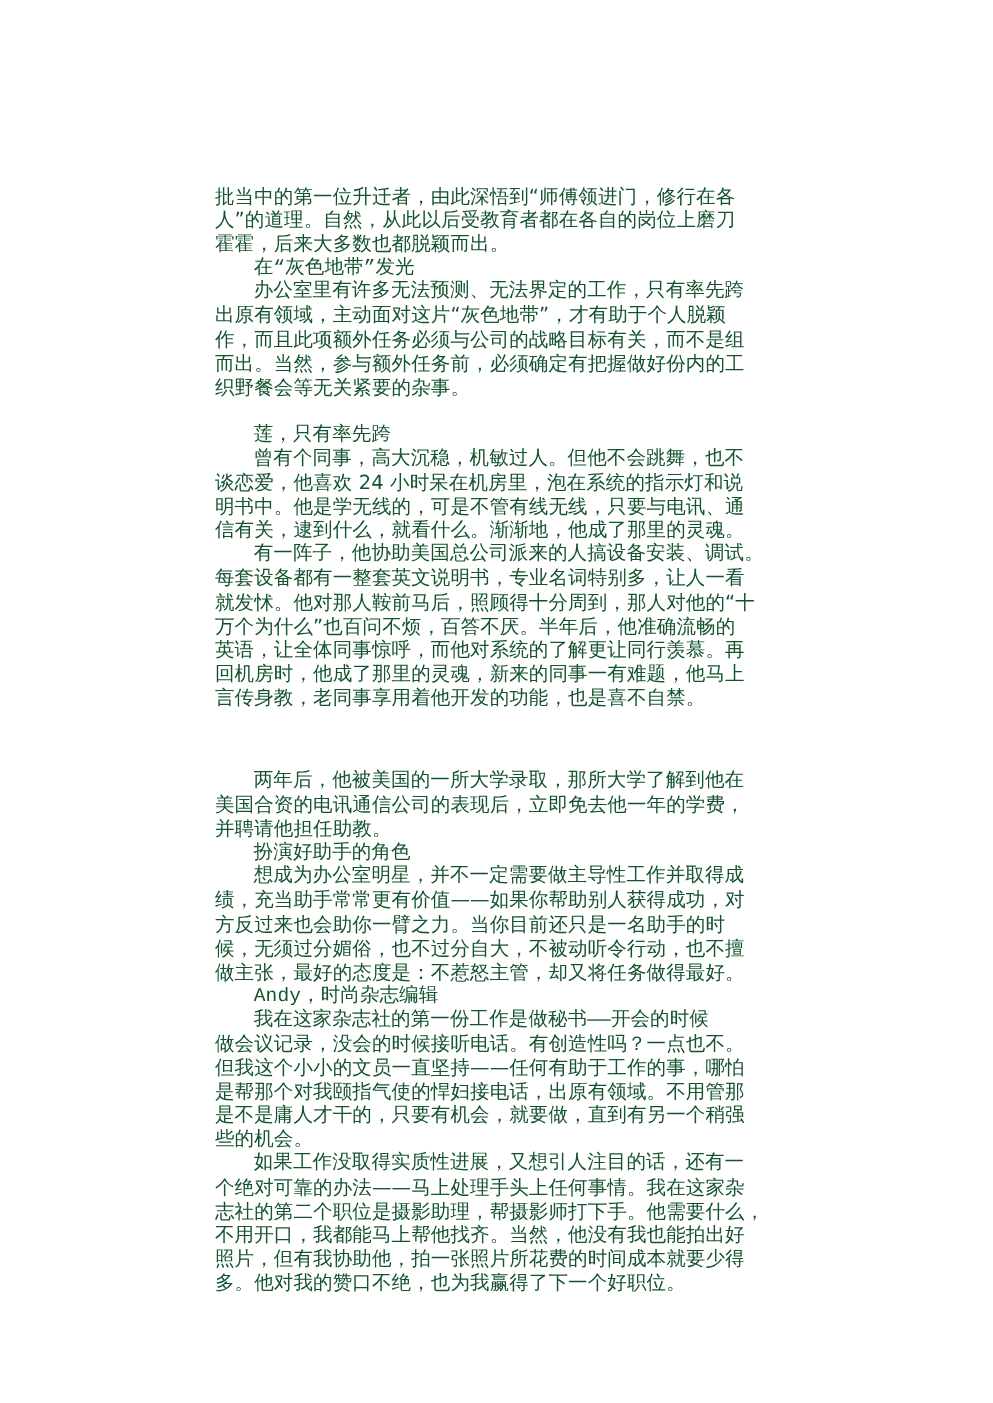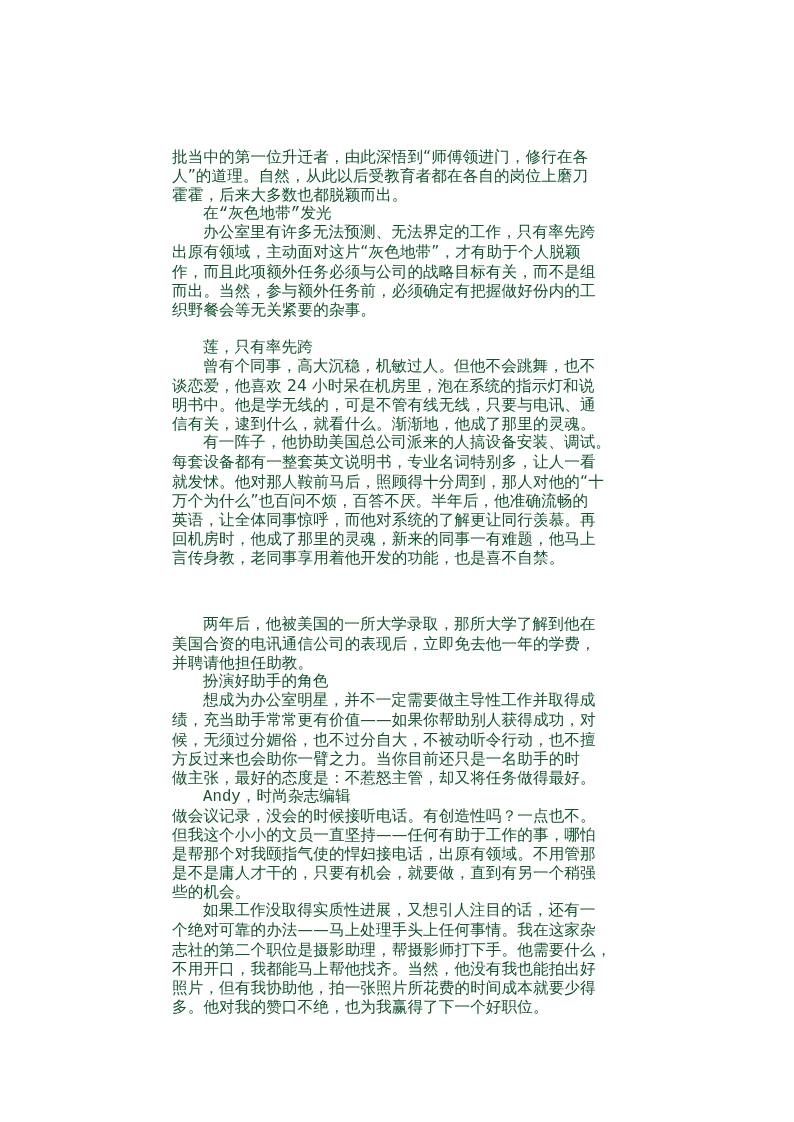--- a/index.html
+++ b/index.html
@@ -20,17 +20,17 @@
     <div class="p"><span class="line">批当中的第一位升迁者，由此深悟到“师傅领进门，修行在各</span><span class="line">人”的道理。自然，从此以后受教育者都在各自的岗位上磨刀</span><span class="line">霍霍，后来大多数也都脱颖而出。</span></div>
     <div class="p"><span class="line indent">在“灰色地带”发光</span></div>
     <div class="p"><span class="line indent">办公室里有许多无法预测、无法界定的工作，只有率先跨</span><span class="line">出原有领域，主动面对这片“灰色地带”，才有助于个人脱颖</span><span class="line">作，而且此项额外任务必须与公司的战略目标有关，而不是组</span><span class="line">而出。当然，参与额外任务前，必须确定有把握做好份内的工</span><span class="line">织野餐会等无关紧要的杂事。</span></div>
     <div class="gap"></div>
     <div class="p"><span class="line indent">莲，只有率先跨</span></div>
     <div class="p"><span class="line indent">曾有个同事，高大沉稳，机敏过人。但他不会跳舞，也不</span><span class="line">谈恋爱，他喜欢 24 小时呆在机房里，泡在系统的指示灯和说</span><span class="line">明书中。他是学无线的，可是不管有线无线，只要与电讯、通</span><span class="line">信有关，逮到什么，就看什么。渐渐地，他成了那里的灵魂。</span></div>
     <div class="p"><span class="line indent">有一阵子，他协助美国总公司派来的人搞设备安装、调试。</span><span class="line">每套设备都有一整套英文说明书，专业名词特别多，让人一看</span><span class="line">就发怵。他对那人鞍前马后，照顾得十分周到，那人对他的“十</span><span class="line">万个为什么”也百问不烦，百答不厌。半年后，他准确流畅的</span><span class="line">英语，让全体同事惊呼，而他对系统的了解更让同行羡慕。再</span><span class="line">回机房时，他成了那里的灵魂，新来的同事一有难题，他马上</span><span class="line">言传身教，老同事享用着他开发的功能，也是喜不自禁。</span></div>
     <div class="gap2"></div>
     <div class="p"><span class="line indent">两年后，他被美国的一所大学录取，那所大学了解到他在</span><span class="line">美国合资的电讯通信公司的表现后，立即免去他一年的学费，</span><span class="line">并聘请他担任助教。</span></div>
     <div class="p"><span class="line indent">扮演好助手的角色</span></div>
-    <div class="p"><span class="line indent">想成为办公室明星，并不一定需要做主导性工作并取得成</span><span class="line">绩，充当助手常常更有价值——如果你帮助别人获得成功，对</span><span class="line">候，无须过分媚俗，也不过分自大，不被动听令行动，也不擅</span><span class="line">方反过来也会助你一臂之力。当你目前还只是一名助手的时</span><span class="line">做主张，最好的态度是：不惹怒主管，却又将任务做得最好。</span></div>
+    <div class="p"><span class="line indent">想成为办公室明星，并不一定需要做主导性工作并取得成</span><span class="line">绩，充当助手常常更有价值——如果你帮助别人获得成功，对</span><span class="line">方反过来也会助你一臂之力。当你目前还只是一名助手的时</span><span class="line">候，无须过分媚俗，也不过分自大，不被动听令行动，也不擅</span><span class="line">做主张，最好的态度是：不惹怒主管，却又将任务做得最好。</span></div>
     <div class="p"><span class="line indent">Andy，时尚杂志编辑</span></div>
-    <div class="p"><span class="line">做会议记录，没会的时候接听电话。有创造性吗？一点也不。</span><span class="line">但我这个小小的文员一直坚持——任何有助于工作的事，哪怕</span><span class="line">是帮那个对我颐指气使的悍妇接电话，出原有领域。不用管那</span><span class="line">是不是庸人才干的，只要有机会，就要做，直到有另一个稍强</span><span class="line">些的机会。</span></div>
+    <div class="p"><span class="line indent">我在这家杂志社的第一份工作是做秘书——开会的时候</span><span class="line">做会议记录，没会的时候接听电话。有创造性吗？一点也不。</span><span class="line">但我这个小小的文员一直坚持——任何有助于工作的事，哪怕</span><span class="line">是帮那个对我颐指气使的悍妇接电话，出原有领域。不用管那</span><span class="line">是不是庸人才干的，只要有机会，就要做，直到有另一个稍强</span><span class="line">些的机会。</span></div>
     <div class="p"><span class="line indent">如果工作没取得实质性进展，又想引人注目的话，还有一</span><span class="line">个绝对可靠的办法——马上处理手头上任何事情。我在这家杂</span><span class="line">志社的第二个职位是摄影助理，帮摄影师打下手。他需要什么，</span><span class="line">不用开口，我都能马上帮他找齐。当然，他没有我也能拍出好</span><span class="line">照片，但有我协助他，拍一张照片所花费的时间成本就要少得</span><span class="line">多。他对我的赞口不绝，也为我赢得了下一个好职位。</span></div>
   </div>
 
 </body></html>

